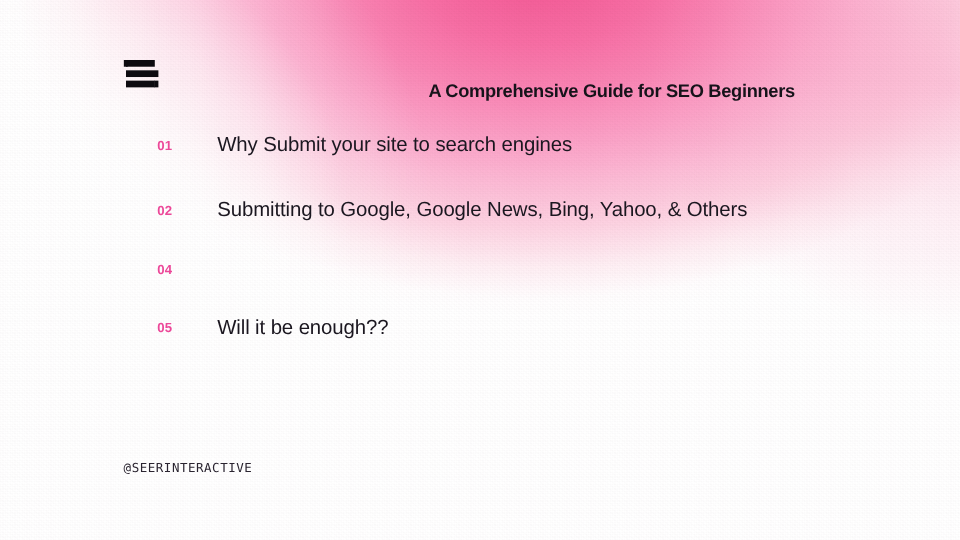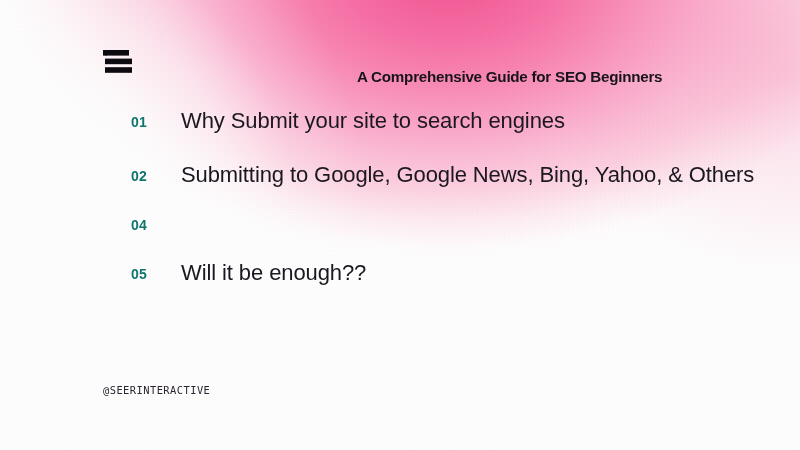--- a/index.html
+++ b/index.html
@@ -127,29 +127,29 @@
   .list-item {
     position: relative;
     height: 49px;
     display: flex;
     align-items: flex-start;
   }
   .list-item.first { height: 54px; }
   .item-num {
     width: 50px;
     flex: 0 0 50px;
-    font-size: 14px;
+    font-size: 11px;
     font-weight: 700;
     letter-spacing: 0.2px;
-    color: #0f766e;
+    color: #ec4899;
     line-height: 22px;
     padding-top: 1px;
   }
   .item-text {
-    font-size: 22px;
+    font-size: 17px;
     font-weight: 400;
     letter-spacing: -0.1px;
     color: #1b1720;
     line-height: 22px;
     white-space: nowrap;
   }
 
   .handle {
     position: absolute;
     left: 103px;

